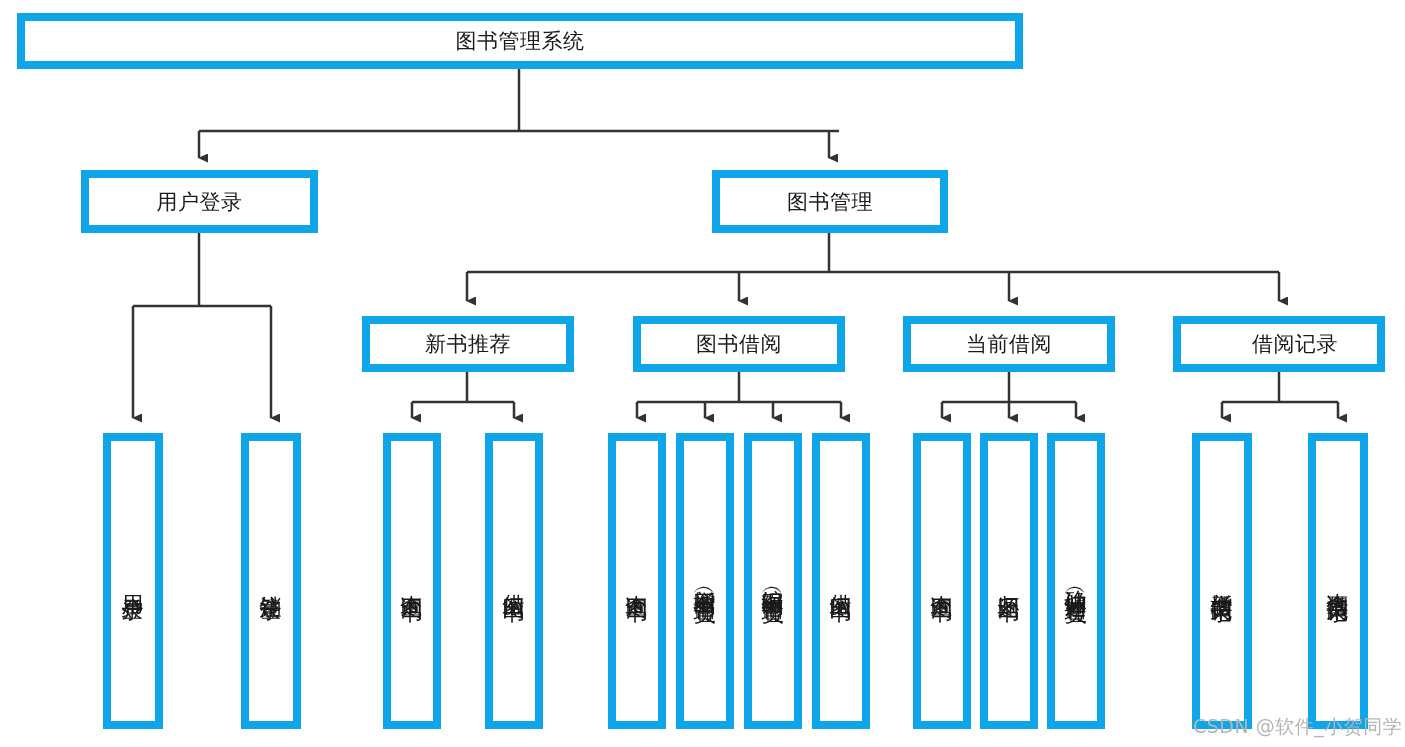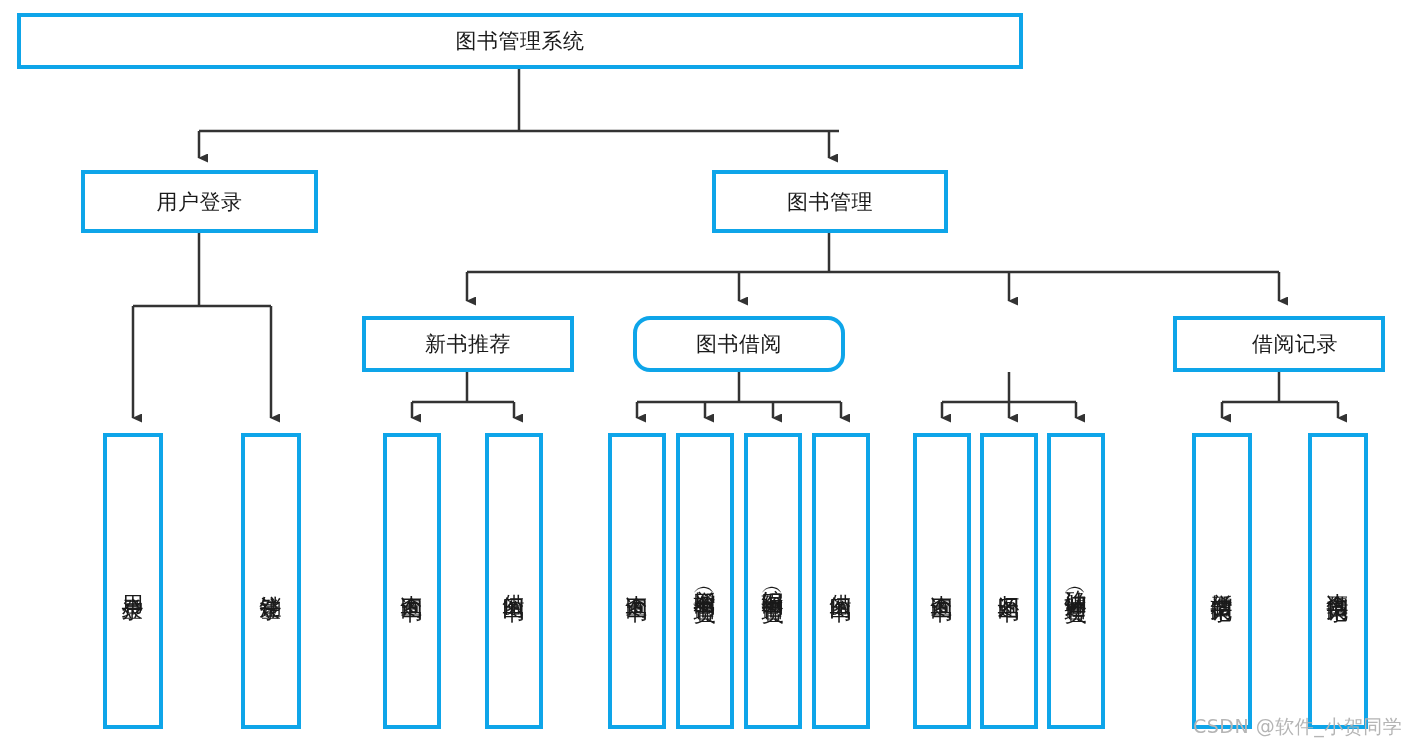--- a/index.html
+++ b/index.html
@@ -23,21 +23,21 @@
     left: 0;
     top: 0;
     width: 1405px;
     height: 747px;
     pointer-events: none;
   }
   .node {
     position: absolute;
     box-sizing: border-box;
     background: #ffffff;
-    border: 4px solid #0ea5e9;
+    border: 8px solid #0ea5e9;
     display: flex;
     align-items: center;
     justify-content: center;
     color: #1a1a1a;
   }
   .node.h {
     font-size: 21px;
     letter-spacing: 0.5px;
   }
   .node.v {
@@ -128,22 +128,25 @@
   <div class="node h" style="left:81px; top:170px; width:237px; height:63px;">
     <span>用户登录</span>
   </div>
   <div class="node h" style="left:712px; top:170px; width:236px; height:63px;">
     <span>图书管理</span>
   </div>
 
   <div class="node h" style="left:362px; top:316px; width:212px; height:56px;">
     <span>新书推荐</span>
   </div>
-  <div class="node h" style="left:633px; top:316px; width:212px; height:56px;border-radius:17px;">
+  <div class="node h" style="left:633px; top:316px; width:212px; height:56px;">
     <span>图书借阅</span>
+  </div>
+  <div class="node h" style="left:903px; top:316px; width:212px; height:56px;">
+    <span>当前借阅</span>
   </div>
   <div class="node h" style="left:1173px; top:316px; width:212px; height:56px;padding-left:32px;">
     <span>借阅记录</span>
   </div>
 
   <div class="node v" style="left:103px; top:433px; width:60px; height:296px;">
     <span class="vtext">用户登录</span>
   </div>
   <div class="node v" style="left:241px; top:433px; width:60px; height:296px;">
     <span class="vtext">注销登录</span>

